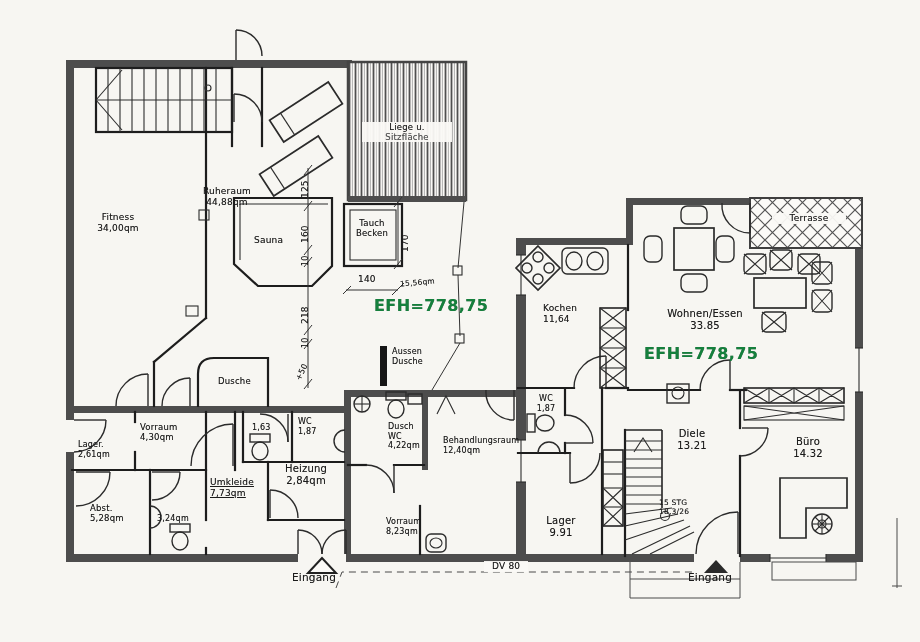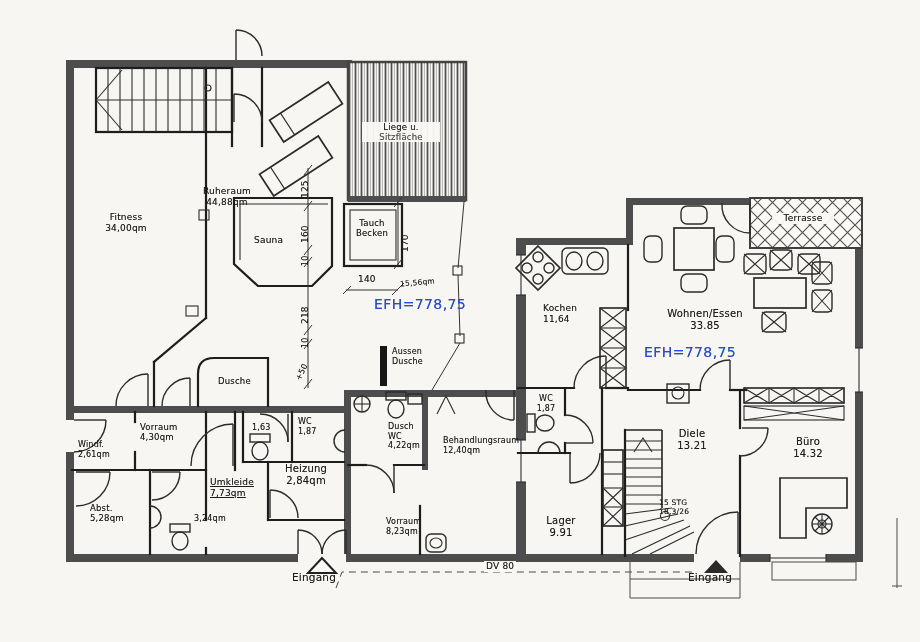--- a/index.html
+++ b/index.html
@@ -8,24 +8,24 @@
     background:#f7f6f2;overflow:hidden;
     font-family:"DejaVu Sans",sans-serif;
   }
   #plansvg{position:absolute;left:0;top:0;}
   .lbl{
     position:absolute;font-size:9px;line-height:1.2;color:#1b1b1b;
     letter-spacing:.2px;white-space:nowrap;
     text-shadow:0 0 .5px rgba(40,40,40,.55);
   }
   .ctr{text-align:center;}
-  .efh{font-size:14px;font-weight:400;letter-spacing:.4px;color:#1d4ed8;}
+  .efh{font-size:16px;font-weight:700;letter-spacing:.4px;color:#15803d;}
   .s8{font-size:8px;} .s85{font-size:8.5px;} .s7{font-size:10px;text-align:center;}
   .s75{font-size:7.5px;} .s10{font-size:10px;} .s105{font-size:10.5px;}
-  .whitebg{background:rgba(250,249,246,.95);padding:0 2px;}
+  .whitebg{background:rgba(250,249,246,.95);padding:0 8px;}
   .rot{transform:rotate(-90deg);transform-origin:0 0;}
   .faint{color:#555;}
   
   .w2{stroke:#1d1d1d;stroke-width:2.2;fill:none;stroke-linecap:square;}
   .w15{stroke:#242424;stroke-width:1.6;fill:none;}
   .w1{stroke:#2c2c2c;stroke-width:1.1;fill:none;}
   .fx{stroke:#2b2b2b;stroke-width:1.4;fill:none;}
   .fu{stroke:#2b2b2b;stroke-width:1.7;fill:none;}
   .dim{stroke:#333;stroke-width:1;fill:none;}
   .thin{stroke:#4a4a4a;stroke-width:1;fill:none;}
@@ -398,21 +398,21 @@
   <g>
     <path class="thin" d="M630,562 L630,598 L740,598 L740,562"></path>
     <line class="thin" x1="630" y1="579" x2="740" y2="579"></line>
     <rect class="thin" x="772" y="562" width="84" height="18" fill="none"></rect>
     <line class="thin" x1="897" y1="518" x2="897" y2="588"></line>
     <line class="thin" x1="892" y1="586" x2="902" y2="586"></line>
     <path class="thin" stroke-dasharray="7,5" d="M336,588 L342,572 L695,572"></path>
   </g>
 </svg>
 
-<div class="lbl ctr" style="left:96px;top:212px;width:60px;">
+<div class="lbl ctr" style="left:88px;top:212px;width:60px;">
   <div>Fitness</div>
   <div>34,00qm</div>
 </div>
 
 <div class="lbl ctr" style="left:195px;top:146px;width:64px;margin-top:40px;">
   <div>Ruheraum</div>
   <div>44,88qm</div>
 </div>
 
 <div class="lbl ctr s85 whitebg" style="left:362px;top:122px;width:74px;">
@@ -519,30 +519,30 @@
   <div>Umkleide</div>
   <div>7,73qm</div>
 </div>
 
 <div class="lbl s85" style="left:140px;top:422px;">
   <div>Vorraum</div>
   <div>4,30qm</div>
 </div>
 
 <div class="lbl s8" style="left:78px;top:440px;">
-  <div>Windf.</div>
+  <div>Lager.</div>
   <div>2,61qm</div>
 </div>
 
 <div class="lbl s85" style="left:90px;top:503px;">
   <div>Abst.</div>
   <div>5,28qm</div>
 </div>
 
-<div class="lbl s8" style="left:157px;top:514px;margin-left:37px;">
+<div class="lbl s8" style="left:157px;top:514px;">
   <span>3,24qm</span>
 </div>
 
 <div class="lbl s105" style="left:292px;top:571px;">
   <span>Eingang</span>
 </div>
 
 <div class="lbl s105" style="left:688px;top:571px;">
   <span>Eingang</span>
 </div>

